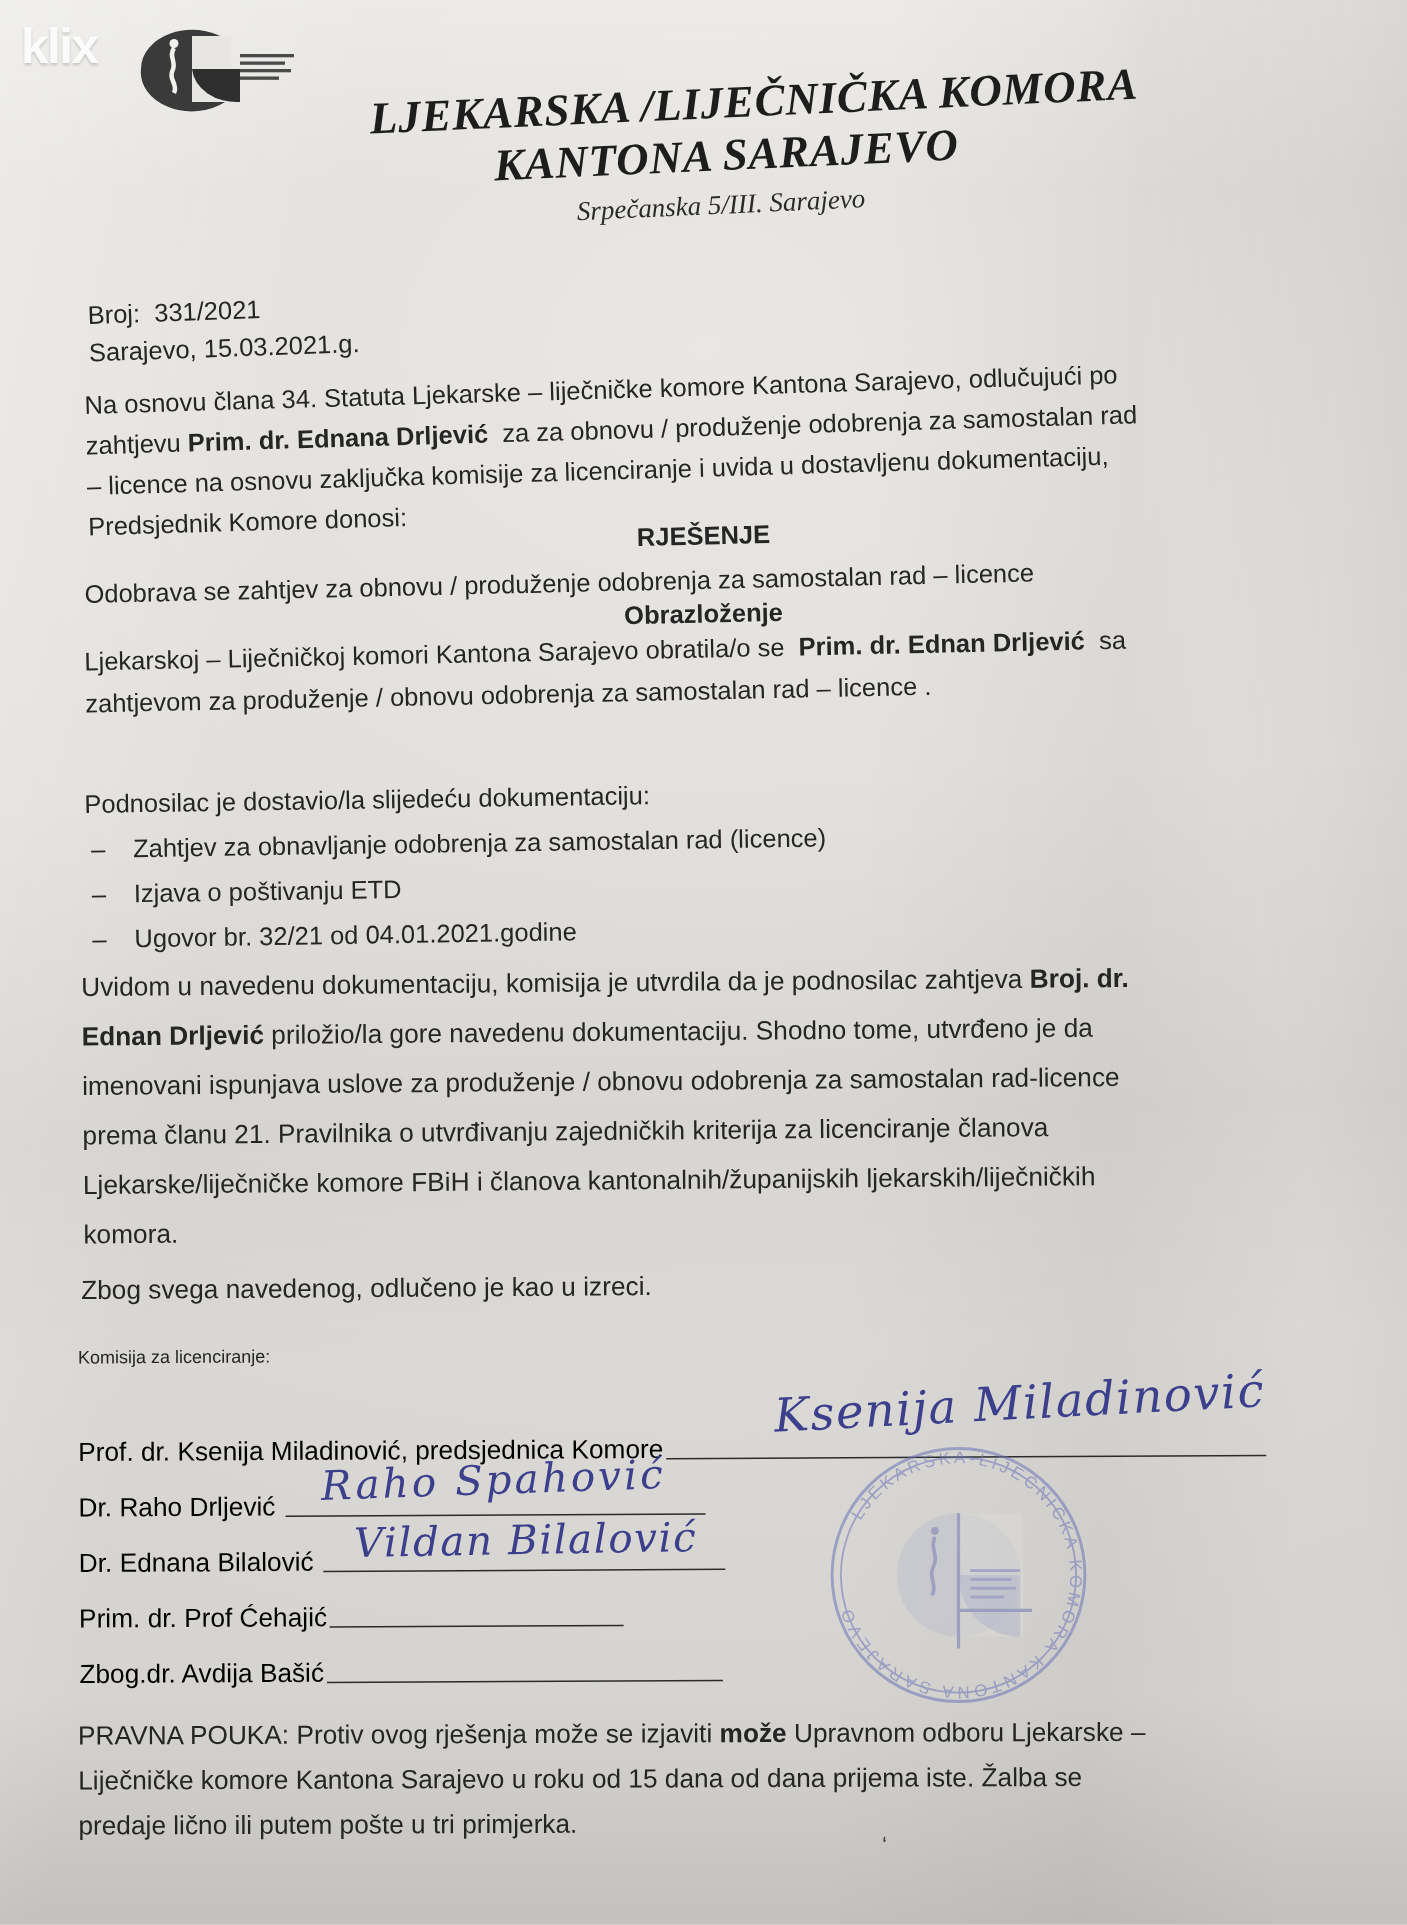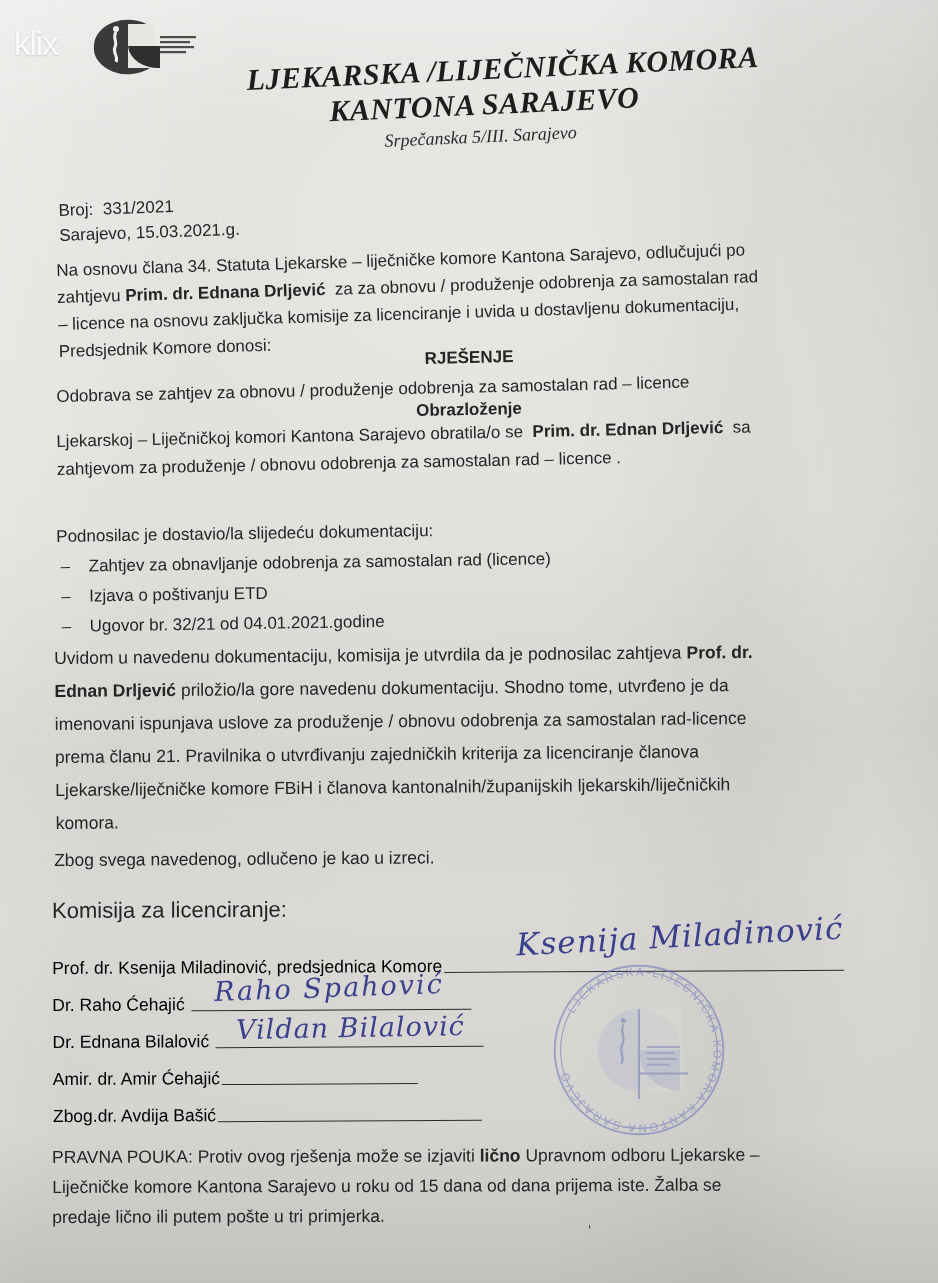--- a/index.html
+++ b/index.html
@@ -28,22 +28,22 @@
   
   #paper:after{
     content:"";position:absolute;inset:0;pointer-events:none;
     background:
       linear-gradient(92deg, rgba(0,0,0,0) 60%, rgba(0,0,0,.035) 78%, rgba(0,0,0,0) 92%),
       linear-gradient(178deg, rgba(0,0,0,0) 40%, rgba(0,0,0,.03) 58%, rgba(0,0,0,0) 70%);
   }
 
   
   #klix{
-    position:absolute;left:14px;top:27px;
-    font-size:33px;font-weight:400;letter-spacing:-1px;
+    position:absolute;left:14px;top:14px;
+    font-size:33px;font-weight:700;letter-spacing:-1px;
     color:rgba(255,255,255,.92);
     text-shadow:0 1px 2px rgba(0,0,0,.18);
     line-height:1;
     z-index:6;
   }
 
   
   #logo{position:absolute;left:88px;top:16px;width:108px;height:74px;z-index:5;}
 
   
@@ -126,21 +126,21 @@
   #para4 .last{text-align:left;}
 
   #zbog{
     left:54px;top:845px;width:862px;
     font-size:17.5px;line-height:30px;
     transform:rotate(-0.4deg);transform-origin:left top;
   }
 
   #komisija{
     left:52px;top:898px;
-    font-size:22px;
+    font-size:12px;
     transform:rotate(-0.3deg);transform-origin:left top;
   }
 
   
   #sigs{
     position:absolute;left:52px;top:942px;width:860px;z-index:4;
     font-size:17.5px;
     transform:rotate(-0.3deg);transform-origin:left top;
   }
   .sigrow{display:flex;align-items:flex-end;height:37px;}
@@ -243,47 +243,47 @@
       <span class="dash">–</span>
       <span>Izjava o poštivanju ETD</span>
     </div>
   <div class="li">
       <span class="dash">–</span>
       <span>Ugovor br. 32/21 od 04.01.2021.godine</span>
     </div>
 </div>
 
 <div class="blk" id="para4">
-  <div><span>Uvidom u navedenu dokumentaciju, komisija je utvrdila da je podnosilac  zahtjeva </span><span class="b">Prof. dr.</span></div>
+  <div><span>Uvidom u navedenu dokumentaciju, komisija je utvrdila da je podnosilac  zahtjeva </span><span class="b">Broj. dr.</span></div>
   <div><span class="b">Ednan Drljević</span><span> priložio/la gore navedenu dokumentaciju. Shodno tome, utvrđeno je da</span></div>
   <div>imenovani ispunjava uslove za produženje / obnovu odobrenja za samostalan rad-licence</div>
   <div>prema članu 21. Pravilnika o utvrđivanju zajedničkih kriterija za licenciranje članova</div>
   <div>Ljekarske/liječničke komore FBiH i članova kantonalnih/županijskih ljekarskih/liječničkih</div>
   <div class="last">komora.</div>
 </div>
 
 <div class="blk" id="zbog">Zbog svega navedenog, odlučeno je kao u izreci.</div>
 
 <div class="blk" id="komisija">Komisija za licenciranje:</div>
 
 <div id="sigs">
   <div class="sigrow">
     <span class="signame">Prof. dr. Ksenija Miladinović, predsjednica Komore</span>
     <span class="sigline" style="width:400px"></span>
   </div>
   <div class="sigrow">
-    <span class="signame">Dr. Raho Ćehajić </span>
+    <span class="signame">Dr. Raho Drljević </span>
     <span class="sigline" style="width:280px"></span>
   </div>
   <div class="sigrow">
     <span class="signame">Dr. Ednana Bilalović </span>
     <span class="sigline" style="width:268px"></span>
   </div>
   <div class="sigrow">
-    <span class="signame">Amir. dr. Amir Ćehajić</span>
+    <span class="signame">Prim. dr. Prof Ćehajić</span>
     <span class="sigline" style="width:196px"></span>
   </div>
   <div class="sigrow">
     <span class="signame">Zbog.dr. Avdija Bašić</span>
     <span class="sigline" style="width:264px"></span>
   </div>
 </div>
 
 <div class="hand" id="hand1">Ksenija Miladinović</div>
 <div class="hand" id="hand2">Raho Spahović</div>
@@ -311,17 +311,17 @@
         <rect x="108" y="96" width="34" height="2"></rect>
         <rect x="108" y="102" width="28" height="2"></rect>
         <rect x="108" y="108" width="31" height="2"></rect>
         <rect x="108" y="114" width="23" height="2"></rect>
       </g>
     </g>
   </svg>
 </div>
 
 <div class="blk" id="pouka">
-  <div><span>PRAVNA POUKA: Protiv ovog rješenja može se izjaviti </span><span class="b">lično</span><span> Upravnom odboru Ljekarske –</span></div>
+  <div><span>PRAVNA POUKA: Protiv ovog rješenja može se izjaviti </span><span class="b">može</span><span> Upravnom odboru Ljekarske –</span></div>
   <div>Liječničke komore Kantona Sarajevo u roku od 15 dana od dana prijema iste. Žalba se</div>
   <div class="last">predaje lično ili putem pošte u tri primjerka.</div>
 </div>
 <div id="tick">ʻ</div>
 
 </body></html>

